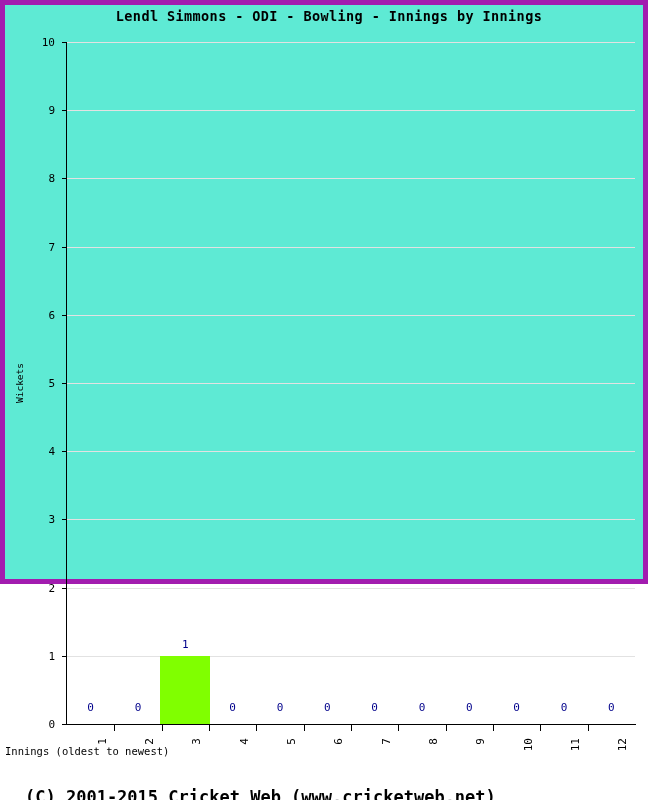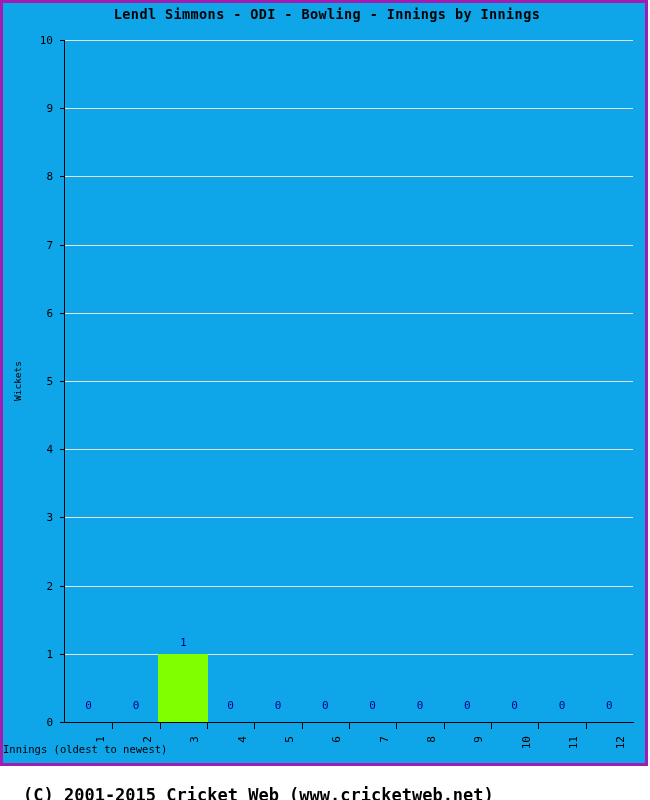--- a/index.html
+++ b/index.html
@@ -13,24 +13,24 @@
     font-family: "DejaVu Sans Mono", "Liberation Mono", monospace;
     color: #000000;
     overflow: hidden;
   }
 
   #chart-frame {
     position: absolute;
     left: 0;
     top: 0;
     width: 648px;
-    height: 766px;
-    border: 3px solid #a21caf;
+    height: 584px;
+    border: 5px solid #a21caf;
     box-sizing: border-box;
-    background: #0ea5e9;
+    background: #5eead4;
   }
 
   
   #chart-title {
     position: absolute;
     left: 0;
     top: 3px;
     width: 648px;
     text-align: center;
     font-size: 13.5px;

